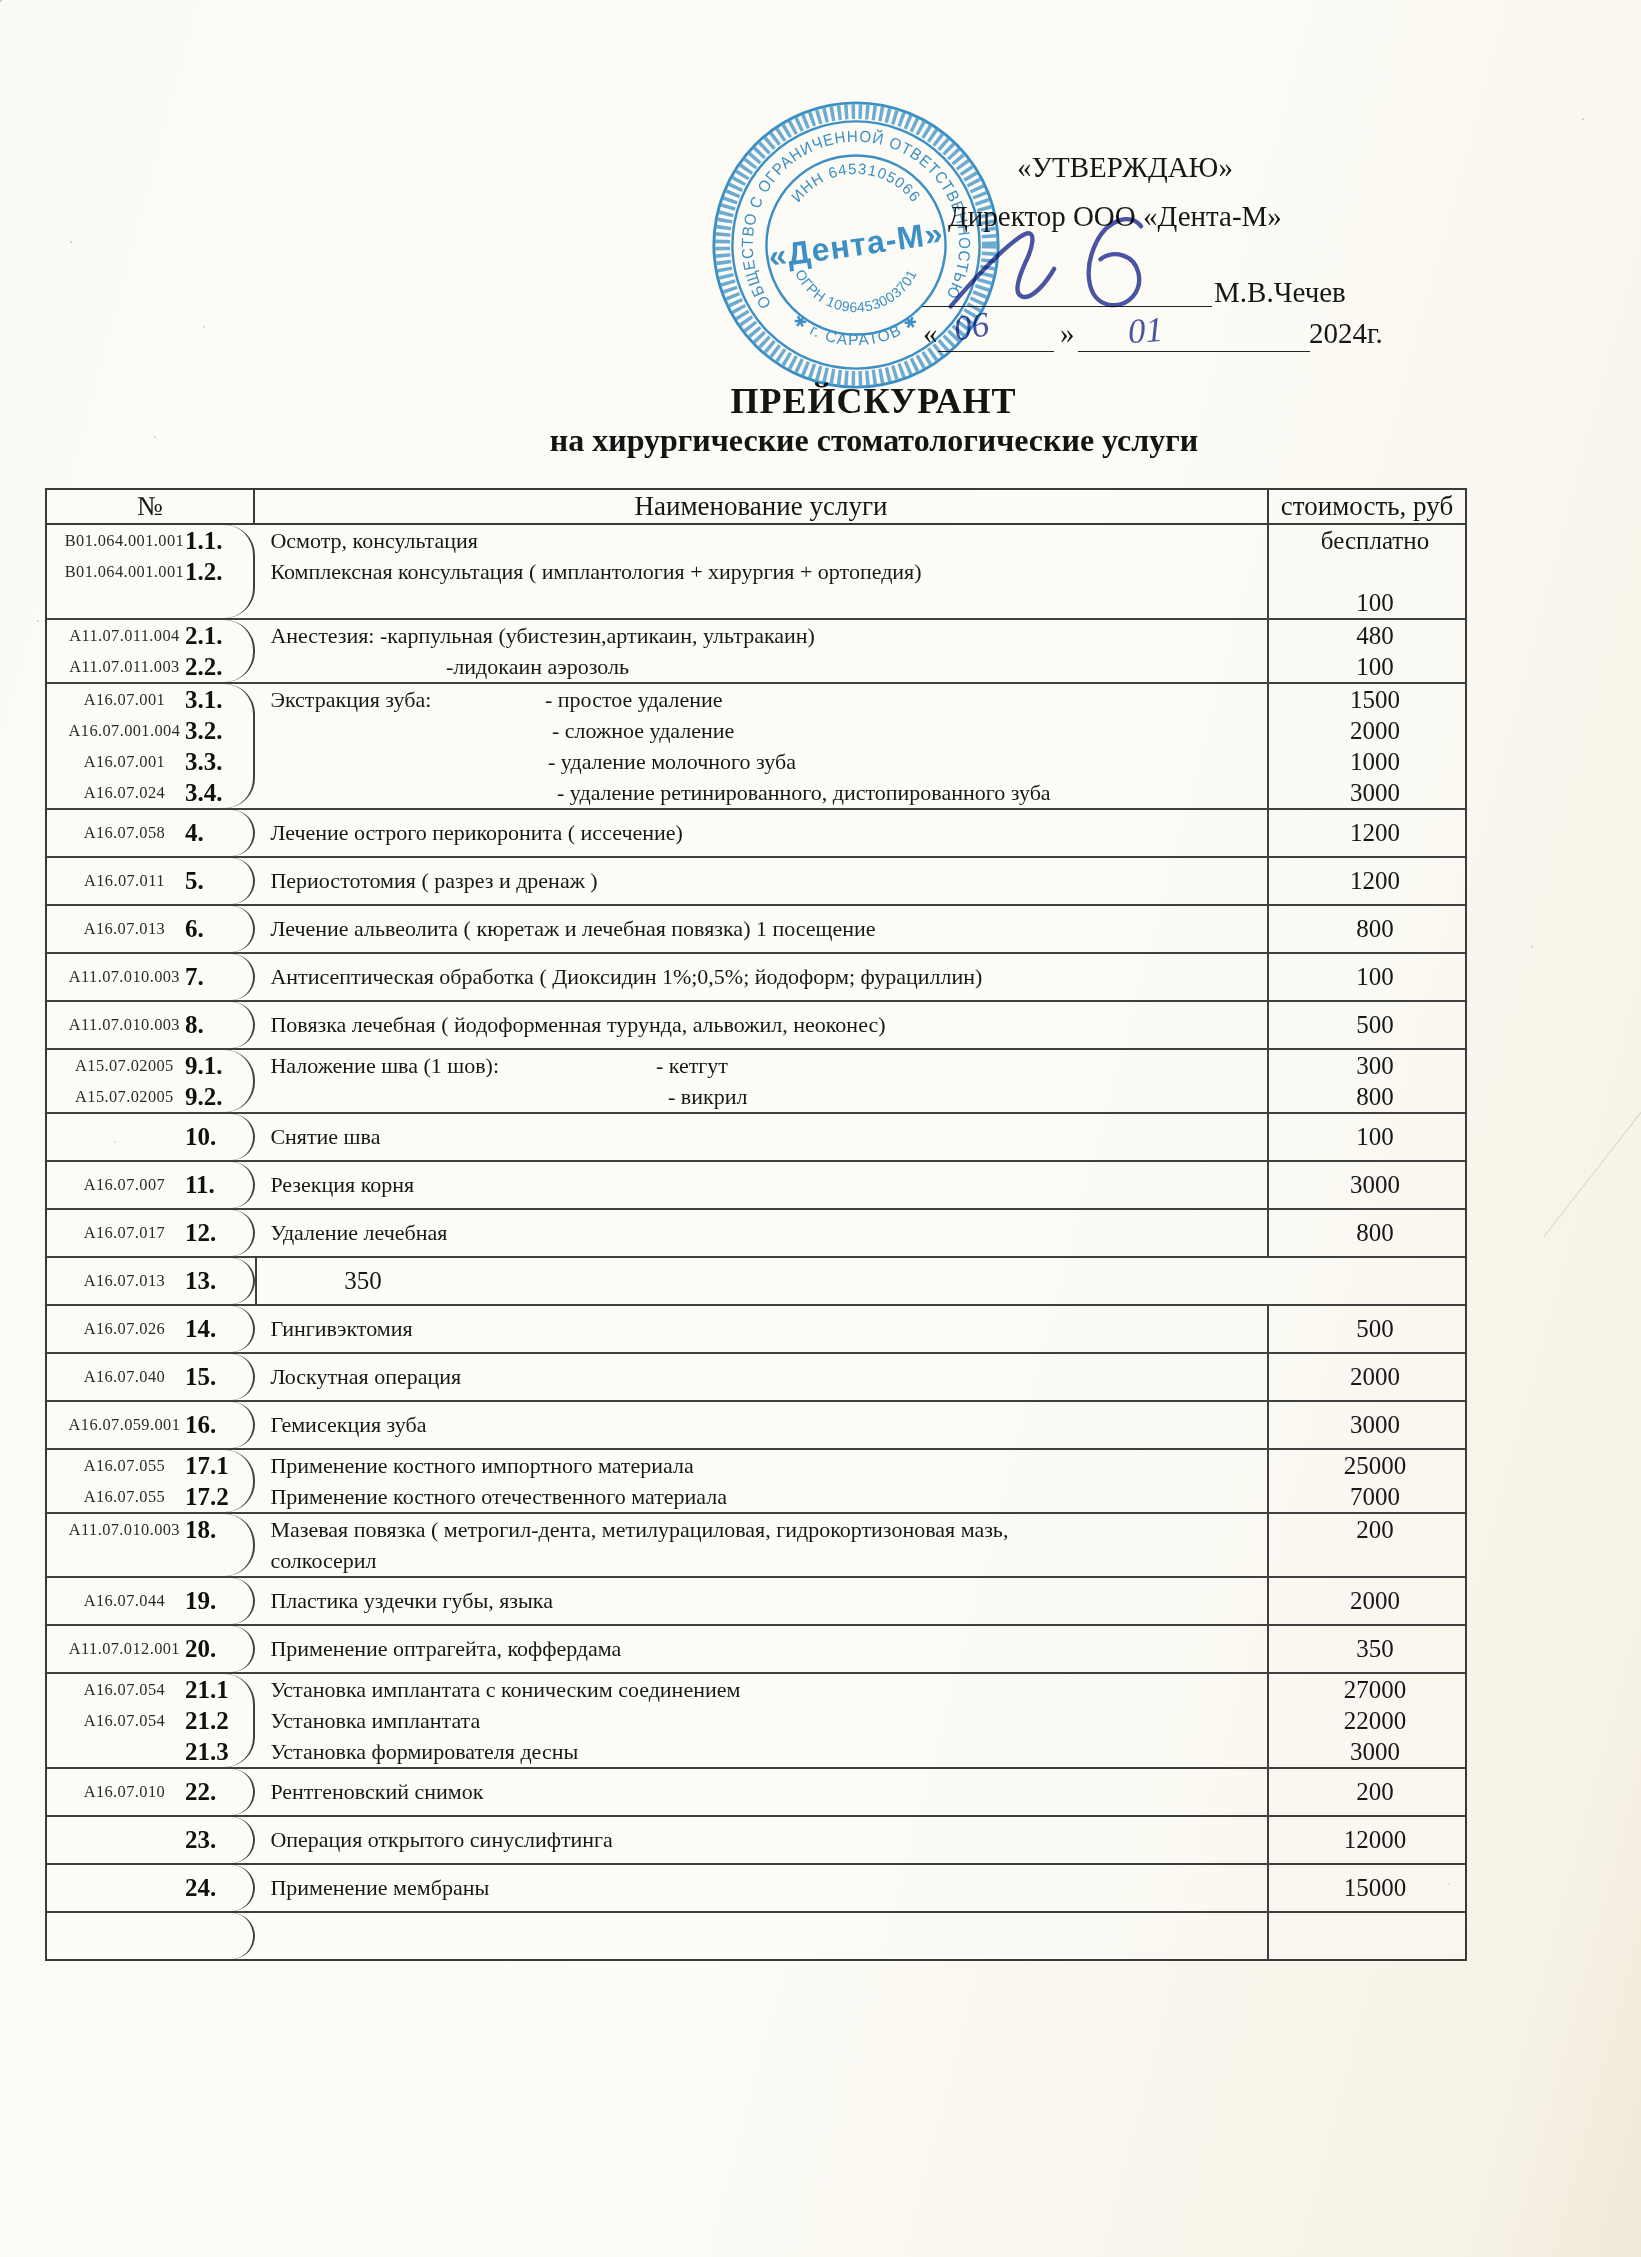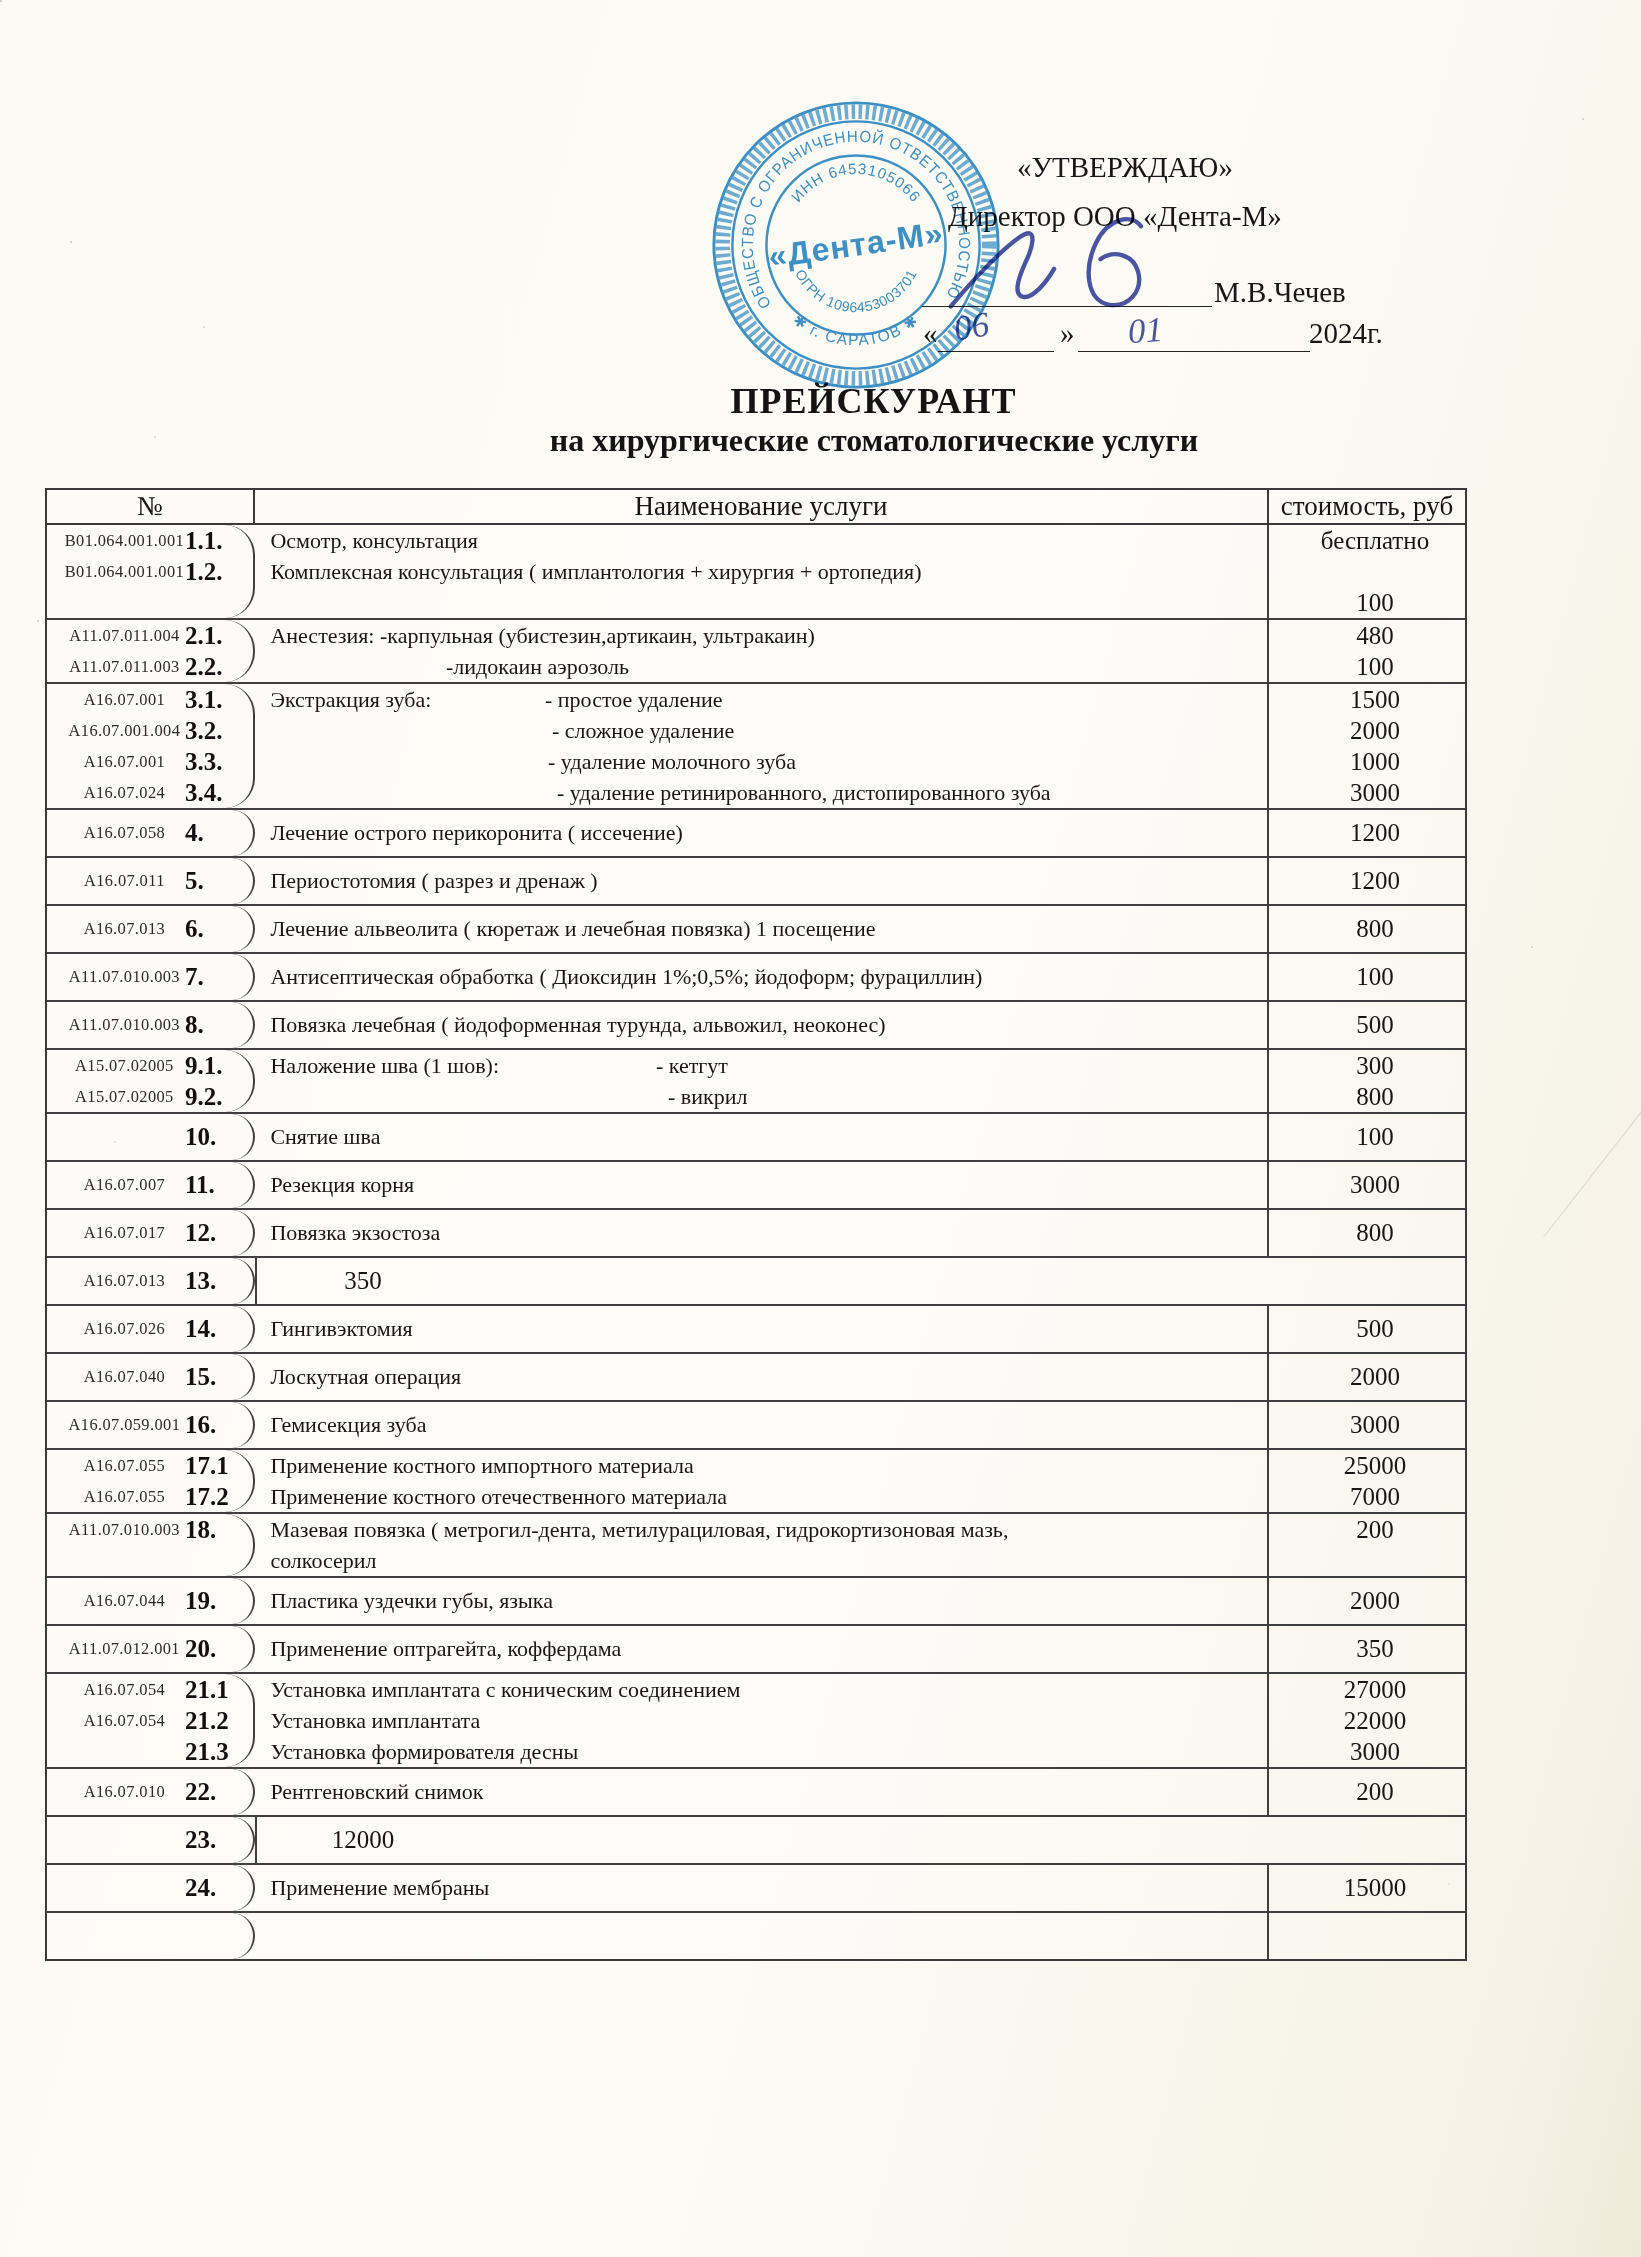--- a/index.html
+++ b/index.html
@@ -404,21 +404,21 @@
       </div>
       <div class="t-group single">
         <div class="c1">
           <div class="line">
             <span class="code">A16.07.017</span>
             <span class="num">12.</span>
           </div>
         </div>
         <div class="c2">
           <div class="line">
-            <span class="part" style="left: 15.4px;">Повязка экзостоза</span>
+            <span class="part" style="left: 15.4px;">Удаление лечебная</span>
           </div>
         </div>
         <div class="c3">
           <div class="line pline">
             <span>800</span>
           </div>
         </div>
       </div>
       <div class="t-group single">
         <div class="c1">
@@ -628,20 +628,25 @@
             <span>200</span>
           </div>
         </div>
       </div>
       <div class="t-group single">
         <div class="c1">
           <div class="line">
             <span class="num">23.</span>
           </div>
         </div>
+        <div class="c2">
+          <div class="line">
+            <span class="part" style="left: 15.4px;">Операция открытого синуслифтинга</span>
+          </div>
+        </div>
         <div class="c3">
           <div class="line pline">
             <span>12000</span>
           </div>
         </div>
       </div>
       <div class="t-group single">
         <div class="c1">
           <div class="line">
             <span class="num">24.</span>

